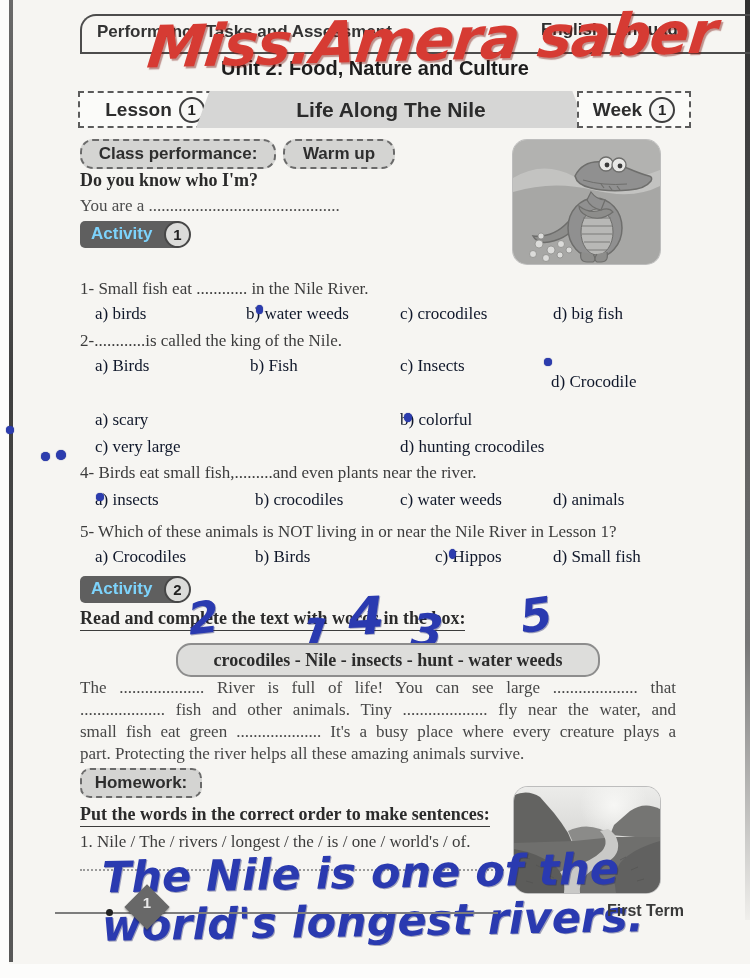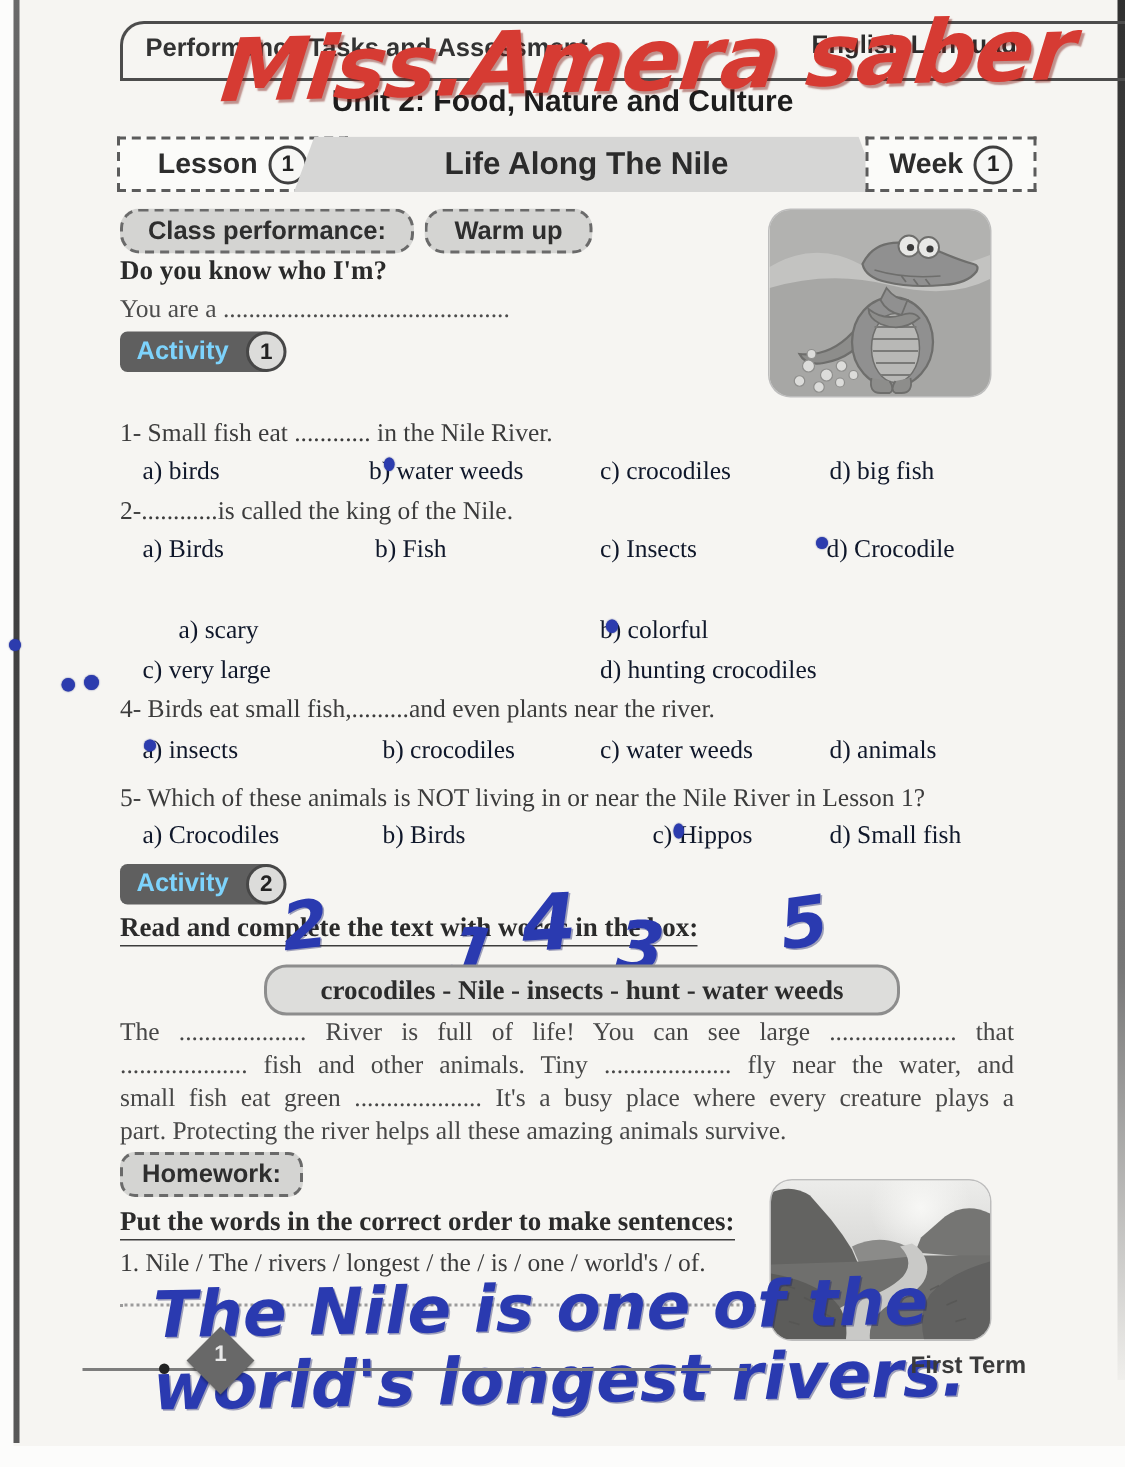--- a/index.html
+++ b/index.html
@@ -149,23 +149,23 @@
   <div class="abs q serif" style="left:80px;top:279px;">1- Small fish eat ............ in the Nile River.</div>
   <div class="abs opt serif" style="left:95px;top:304px;">a) birds</div>
   <div class="abs opt serif" style="left:246px;top:304px;">b) water weeds</div>
   <div class="abs opt serif" style="left:400px;top:304px;">c) crocodiles</div>
   <div class="abs opt serif" style="left:553px;top:304px;">d) big fish</div>
 
   <div class="abs q serif" style="left:80px;top:331px;">2-............is called the king of the Nile.</div>
   <div class="abs opt serif" style="left:95px;top:356px;">a) Birds</div>
   <div class="abs opt serif" style="left:250px;top:356px;">b) Fish</div>
   <div class="abs opt serif" style="left:400px;top:356px;">c) Insects</div>
-  <div class="abs opt serif" style="left:551px;top:356px;">d) Crocodile</div>
-
-  <div class="abs opt serif" style="left:95px;top:410px;margin-left:24px;">a) scary</div>
+  <div class="abs opt serif" style="left:551px;top:372px;">d) Crocodile</div>
+
+  <div class="abs opt serif" style="left:95px;top:410px;">a) scary</div>
   <div class="abs opt serif" style="left:400px;top:410px;">b) colorful</div>
   <div class="abs opt serif" style="left:95px;top:437px;">c) very large</div>
   <div class="abs opt serif" style="left:400px;top:437px;">d) hunting crocodiles</div>
 
   <div class="abs q serif" style="left:80px;top:463px;">4- Birds eat small fish,.........and even plants near the river.</div>
   <div class="abs opt serif" style="left:95px;top:490px;">a) insects</div>
   <div class="abs opt serif" style="left:255px;top:490px;">b) crocodiles</div>
   <div class="abs opt serif" style="left:400px;top:490px;">c) water weeds</div>
   <div class="abs opt serif" style="left:553px;top:490px;">d) animals</div>
 

